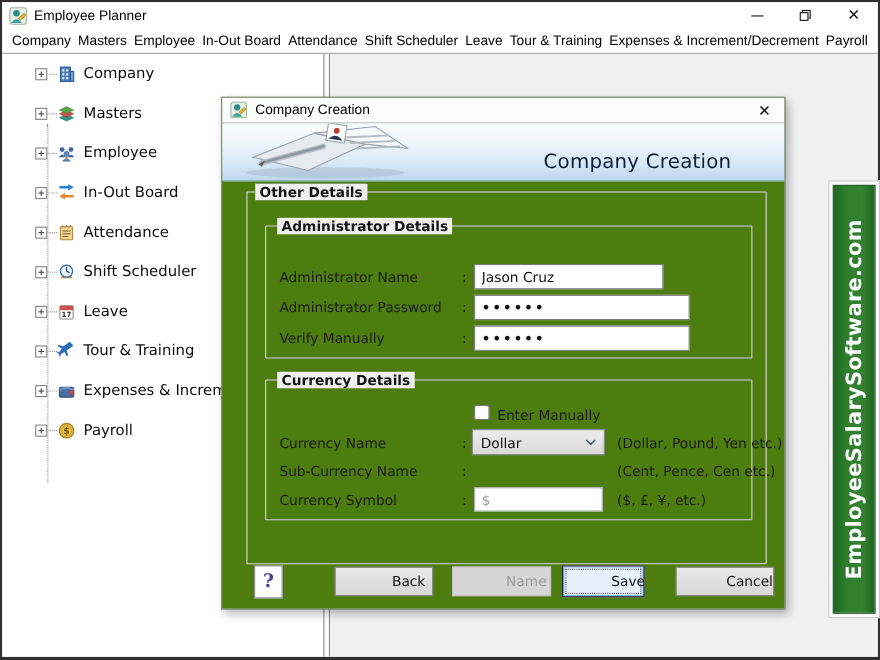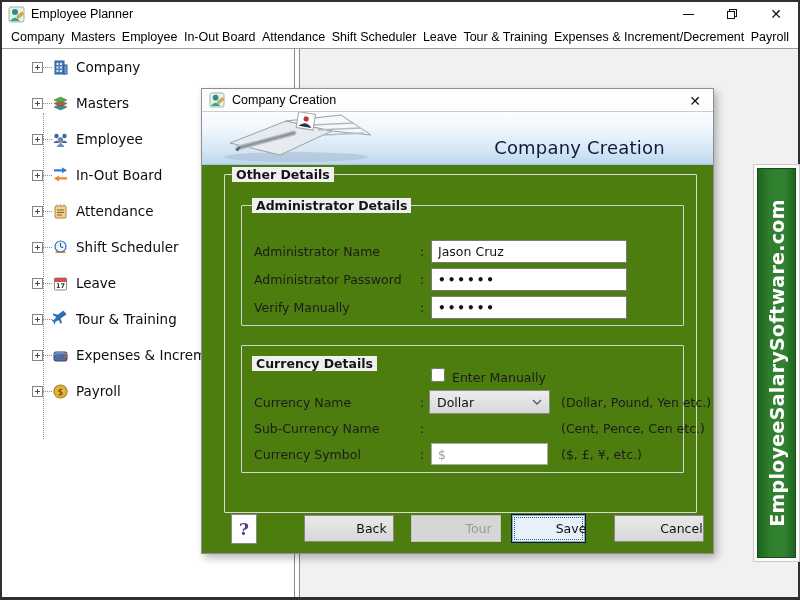--- a/index.html
+++ b/index.html
@@ -292,21 +292,21 @@
       </svg>
       <div class="dlg-header-title">Company Creation</div>
     </div>
 
     <div class="fs" style="left:22px; top:85px; width:473px; height:339px;"></div>
     <span class="fs-legend" style="left:30px; top:78px;">Other Details</span>
 
     <div class="fs" style="left:39px; top:116px; width:443px; height:121px; border-color:#d2d4d7;">
       <span class="fld-label" style="left:12px; top:38px;">Administrator Name</span>
       <span class="fld-colon" style="left:178px; top:38px;">:</span>
-      <input class="txt-input" style="left: 189px; top: 34px; width: 196px;" value="Jason Cruz">
+      <input class="txt-input" style="left: 189px; top: 34px; width: 172px;" value="Jason Cruz">
 
       <span class="fld-label" style="left:12px; top:66px;">Administrator Password</span>
       <span class="fld-colon" style="left:178px; top:66px;">:</span>
       <input class="txt-input pwd" style="left: 189px; top: 62px; width: 196px;" value="••••••">
 
       <span class="fld-label" style="left:12px; top:94px;">Verify Manually</span>
       <span class="fld-colon" style="left:178px; top:94px;">:</span>
       <input class="txt-input pwd" style="left: 189px; top: 90px; width: 196px;" value="••••••">
     </div>
     <span class="fs-legend" style="left:50px; top:109px;">Administrator Details</span>
@@ -327,24 +327,24 @@
 
       <span class="fld-label" style="left:12px; top:75px;">Sub-Currency Name</span>
       <span class="fld-colon" style="left:178px; top:75px;">:</span>
       <span class="hint" style="left:319px; top:75px;">(Cent, Pence, Cen etc.)</span>
 
       <span class="fld-label" style="left:12px; top:101px;">Currency Symbol</span>
       <span class="fld-colon" style="left:178px; top:101px;">:</span>
       <input class="txt-input" disabled="" style="left: 189px; top: 97px; width: 117px; height: 22px;" value="$">
       <span class="hint" style="left:319px; top:101px;">($, £, ¥, etc.)</span>
     </div>
-    <span class="fs-legend" style="left:50px; top:249px;margin-top:18px;">Currency Details</span>
+    <span class="fs-legend" style="left:50px; top:249px;">Currency Details</span>
 
     <div class="help-btn" style="left:29px; top:425px;">
         <span>?</span>
       </div>
     <div class="btn" style="left:102px; top:426px;">Back</div>
-    <div class="btn disabled" style="left:209px; top:426px;">Tour</div>
+    <div class="btn disabled" style="left:209px; top:426px;">Name</div>
     <div class="btn focused" style="left:309px; top:425px;">Save</div>
     <div class="btn" style="left:412px; top:426px;">Cancel</div>
   </div>
 
 </div>
 
 </body></html>

